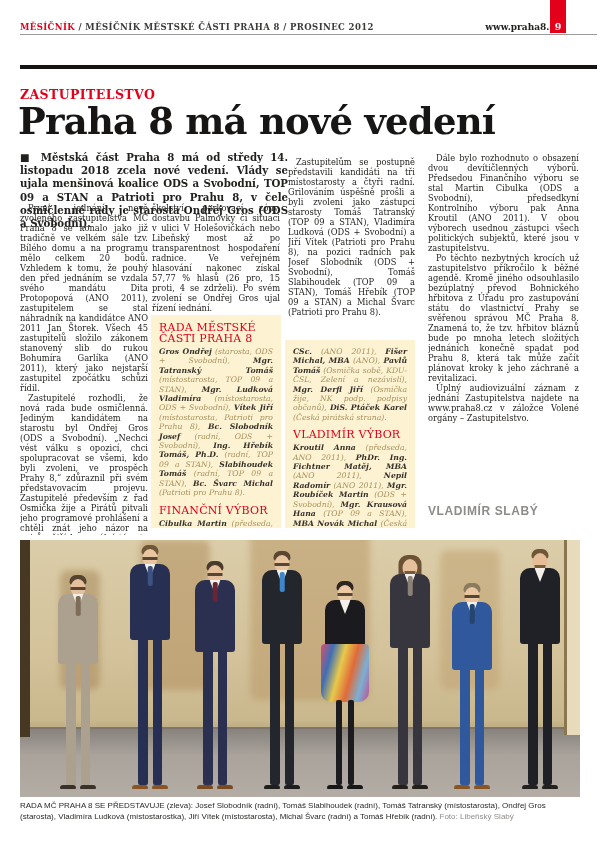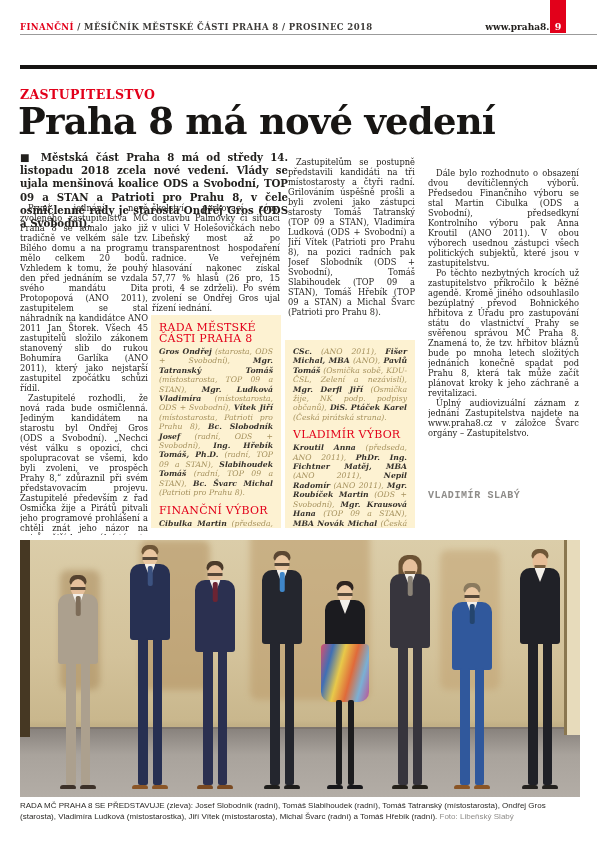--- a/index.html
+++ b/index.html
@@ -21,22 +21,22 @@
   .headline{left:18px;top:99px;font-size:37px;font-weight:bold;letter-spacing:-.8px;color:#181614;}
   .lead{left:20px;top:151px;width:268px;font-size:10.2px;font-weight:bold;line-height:13.2px;text-align:justify;color:#23211e;}
 
   
   .col{font-size:8.3px;line-height:10px;text-align:justify;overflow:hidden;color:#262420;}
   .col p{margin:0;text-indent:8px;}
   .col p.noindent{text-indent:0;}
   .col1{left:20px;top:203px;width:128px;height:332px;}
   .col2{left:152px;top:203px;width:128px;height:108px;}
   .col3{left:288px;top:157px;width:127px;height:180px;}
-  .col4{left:428px;top:168px;width:151px;height:345px;}
-  .byline{left:428px;top:490px;font-family:Liberation Mono, monospace;font-size:10px;
+  .col4{left:428px;top:153px;width:151px;height:345px;}
+  .byline{left:428px;top:504px;font-family:Liberation Sans, sans-serif;font-size:12px;
           letter-spacing:.6px;color:#8e8c89;font-weight:bold;}
 
   
   .box{background:var(--cream);padding:7px 8px;box-sizing:border-box;overflow:hidden;}
   .box2{left:151px;top:315px;width:130px;height:213px;}
   .box3{left:285px;top:340px;width:130px;height:188px;}
   .box-title{color:var(--red);font-weight:normal;font-size:11px;line-height:11px;letter-spacing:.2px;margin:0 0 3px 0;}
   .box-body{font-size:7.7px;line-height:9.4px;text-align:justify;margin:0 0 7px 0;}
   .sg-n{font-weight:bold;font-style:italic;color:#35312b;}
   .sg-d{font-style:italic;color:var(--olive);}
@@ -70,21 +70,21 @@
   .shoes{position:absolute;bottom:0;left:50%;transform:translateX(-50%);width:36px;height:4.5px;display:flex;justify-content:space-between;}
   .shoes div{width:16px;height:4.5px;border-radius:3px 3px 1px 1px;}
 
   
   .caption{left:20px;top:801px;width:560px;font-family:"Liberation Sans",sans-serif;
            font-size:8px;line-height:10.6px;color:#2b2926;text-align:left;}
 </style>
 </head>
 <body>
 
-<div class="abs hdr-left"><span class="sg-red">FINANČNÍ</span><span class="sg-dark"> / MĚSÍČNÍK MĚSTSKÉ ČÁSTI PRAHA 8 / PROSINEC 2018</span></div>
+<div class="abs hdr-left"><span class="sg-red">MĚSÍČNÍK</span><span class="sg-dark"> / MĚSÍČNÍK MĚSTSKÉ ČÁSTI PRAHA 8 / PROSINEC 2012</span></div>
 <div class="abs hdr-url">www.praha8.cz</div>
 <div class="abs pagebox">9</div>
 <div class="abs rule-thin"></div>
 <div class="abs rule-thick"></div>
 
 <div class="abs section-label">ZASTUPITELSTVO</div>
 <div class="abs headline">Praha 8 má nové vedení</div>
 <div class="abs lead">■ Městská část Praha 8 má od středy 14. listopadu 2018 zcela nové vedení. Vlády se ujala menšinová koalice ODS a Svobodní, TOP 09 a STAN a Patrioti pro Prahu 8, v čele osmičlenné rady je starosta Ondřej Gros (ODS a Svobodní).</div>
 
 <div class="abs col col1">
@@ -93,21 +93,21 @@
   </div>
 <div class="abs col col2">
     <p class="noindent">školství, parkovací zóny, dostavbu Palmovky či situaci v ulici V Holešovičkách nebo Libeňský most až po transparentnost hospodaření radnice. Ve veřejném hlasování nakonec získal 57,77 % hlasů (26 pro, 15 proti, 4 se zdrželi). Po svém zvolení se Ondřej Gros ujal řízení jednání.</p>
   </div>
 <div class="abs col col3">
     <p>Zastupitelům se postupně představili kandidáti na tři místostarosty a čtyři radní. Grilováním úspěšně prošli a byli zvoleni jako zástupci starosty Tomáš Tatranský (TOP 09 a STAN), Vladimíra Ludková (ODS + Svobodní) a Jiří Vítek (Patrioti pro Prahu 8), na pozici radních pak Josef Slobodník (ODS + Svobodní), Tomáš Slabihoudek (TOP 09 a STAN), Tomáš Hřebík (TOP 09 a STAN) a Michal Švarc (Patrioti pro Prahu 8).</p>
   </div>
 <div class="abs col col4">
     <p>Dále bylo rozhodnuto o obsazení dvou devítičlenných výborů. Předsedou Finančního výboru se stal Martin Cibulka (ODS a Svobodní), předsedkyní Kontrolního výboru pak Anna Kroutil (ANO 2011). V obou výborech usednou zástupci všech politických subjektů, které jsou v zastupitelstvu.</p>
     <p>Po těchto nezbytných krocích už zastupitelstvo příkročilo k běžné agendě. Kromě jiného odsouhlasilo bezúplatný převod Bohnického hřbitova z Úřadu pro zastupování státu do vlastnictví Prahy se svěřenou správou MČ Praha 8. Znamená to, že tzv. hřbitov bláznů bude po mnoha letech složitých jednáních konečně spadat pod Prahu 8, která tak může začít plánovat kroky k jeho záchraně a revitalizaci.</p>
-    <p>Úplný audiovizuální záznam z jednání Zastupitelstva najdete na www.praha8.cz v záložce Švarc orgány – Zastupitelstvo.</p>
+    <p>Úplný audiovizuální záznam z jednání Zastupitelstva najdete na www.praha8.cz v záložce Volené orgány – Zastupitelstvo.</p>
   </div>
 <div class="abs byline">VLADIMÍR SLABÝ</div>
 
 <div class="abs box box2">
   <p class="box-title">RADA MĚSTSKÉ ČÁSTI PRAHA 8</p>
   <p class="box-body"><span class="sg-n">Gros Ondřej</span><span class="sg-d"> (starosta, ODS + Svobodní), </span><span class="sg-n">Mgr. Tatranský Tomáš</span><span class="sg-d"> (místostarosta, TOP 09 a STAN), </span><span class="sg-n">Mgr. Ludková Vladimíra</span><span class="sg-d"> (místostarosta, ODS + Svobodní), </span><span class="sg-n">Vítek Jiří</span><span class="sg-d"> (místostarosta, Patrioti pro Prahu 8), </span><span class="sg-n">Bc. Slobodník Josef</span><span class="sg-d"> (radní, ODS + Svobodní), </span><span class="sg-n">Ing. Hřebík Tomáš, Ph.D.</span><span class="sg-d"> (radní, TOP 09 a STAN), </span><span class="sg-n">Slabihoudek Tomáš</span><span class="sg-d"> (radní, TOP 09 a STAN), </span><span class="sg-n">Bc. Švarc Michal</span><span class="sg-d"> (Patrioti pro Prahu 8).</span></p>
   <p class="box-title">FINANČNÍ VÝBOR</p>
   <p class="box-body"><span class="sg-n">Cibulka Martin</span><span class="sg-d"> (předseda, ODS + Svobodní), </span><span class="sg-n">Bc. Bina Tomáš</span></p>
 </div>
 <div class="abs box box3">

